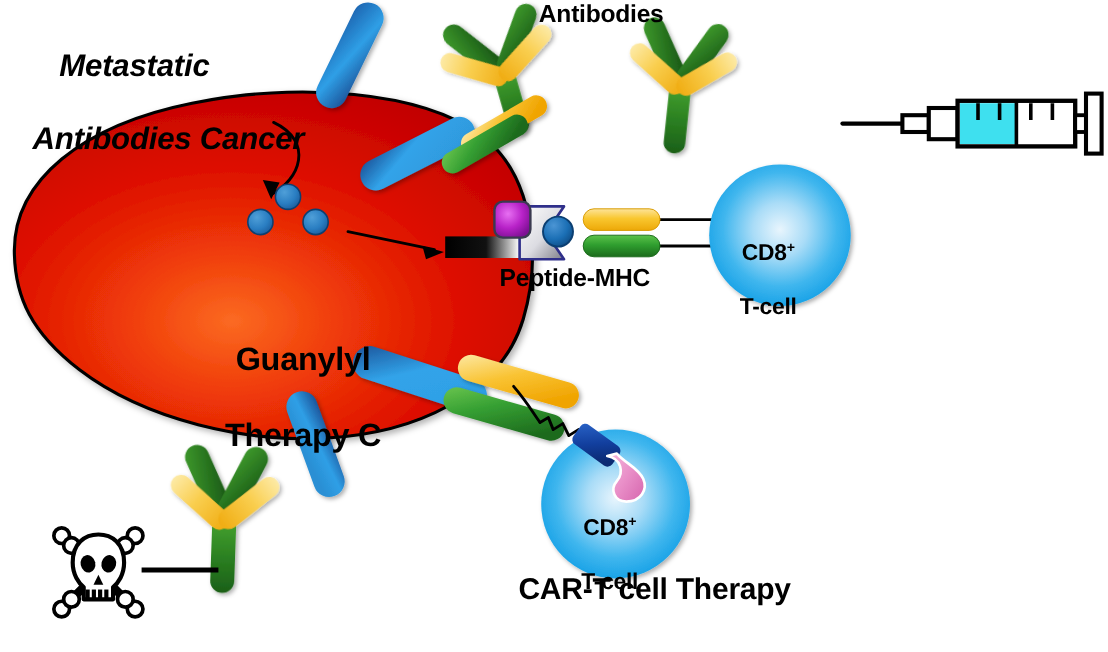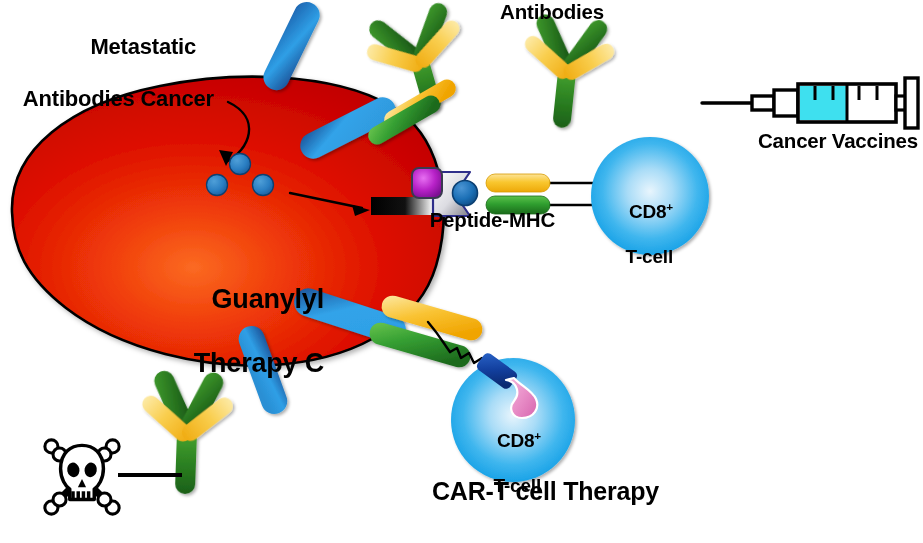--- a/index.html
+++ b/index.html
@@ -24,30 +24,30 @@
   }
   .lbl {
     position: absolute;
     font-family: "Liberation Sans", sans-serif;
     font-weight: bold;
     color: #000000;
     white-space: pre;
     line-height: 1.18;
     letter-spacing: -0.2px;
   }
-  .lbl.center { text-align: right; }
+  .lbl.center { text-align: center; }
   .sup {
     font-size: 0.62em;
     vertical-align: super;
     line-height: 0;
   }
-  #title-metastatic { left: 0px;   top: 8px;   width: 196px; font-size: 22px; }
+  #title-metastatic { left: 0px;   top: 8px;   width: 196px; font-size: 26px; font-style: italic; }
   #title-gcc        { left: 152px; top: 252px; width: 172px; font-size: 27px; }
   #label-antibodies { left: 398px; top: 0px;   width: 206px; font-size: 20.5px; }
-  #label-pmhc       { left: 403px; top: 208px; width: 152px; font-size: 20.5px; }
+  #label-pmhc       { left: 403px; top: 220px; width: 152px; font-size: 20.5px; }
   #label-vaccines   { left: 720px; top: 129px; width: 198px; font-size: 20.5px; }
   #label-cart       { left: 432px; top: 477px; width: 216px; font-size: 25px; }
   #label-immuno     { left: 45px;  top: 512px; width: 164px; font-size: 20.5px; }
   #label-tcell-1    { left: 587px; top: 179px; width: 86px;  font-size: 19px; }
   #label-tcell-2    { left: 455px; top: 408px; width: 86px;  font-size: 19px; }
 </style>
 </head>
 <body>
 
 <div id="canvas">
@@ -369,21 +369,20 @@
 
   <div class="lbl center" id="title-gcc">
     <span>Guanylyl</span><br>
     <span>Therapy C</span>
   </div>
 
   <div class="lbl center" id="label-antibodies">Antibodies</div>
 
   <div class="lbl center" id="label-pmhc">Peptide-MHC</div>
 
-  <div class="lbl center" id="label-vaccines">Cancer Vaccines</div>
 
   <div class="lbl center" id="label-cart">CAR-T cell Therapy</div>
 
 
   <div class="lbl center" id="label-tcell-1">
     <span>CD8</span><span class="sup">+</span><br>
     <span>T-cell</span>
   </div>
 
   <div class="lbl center" id="label-tcell-2">

